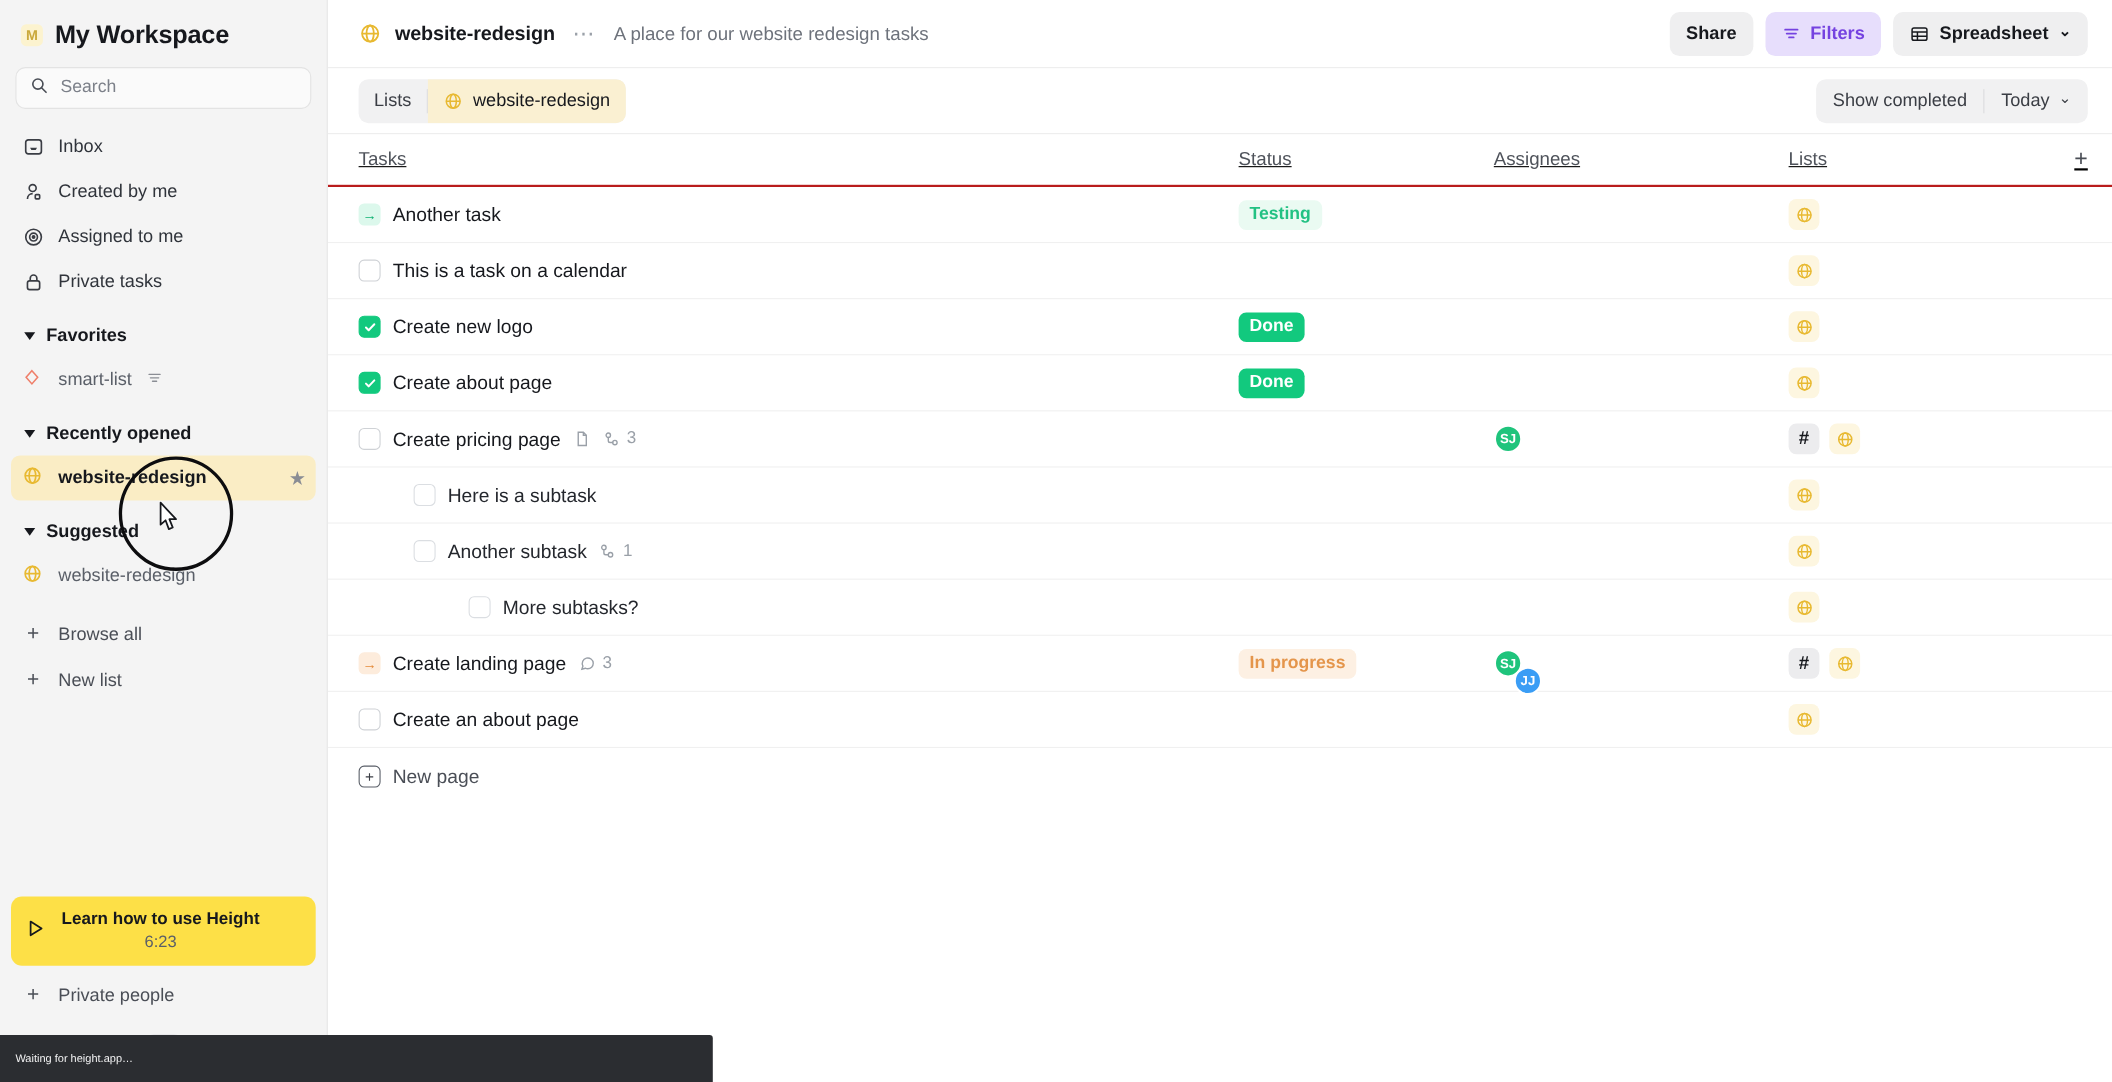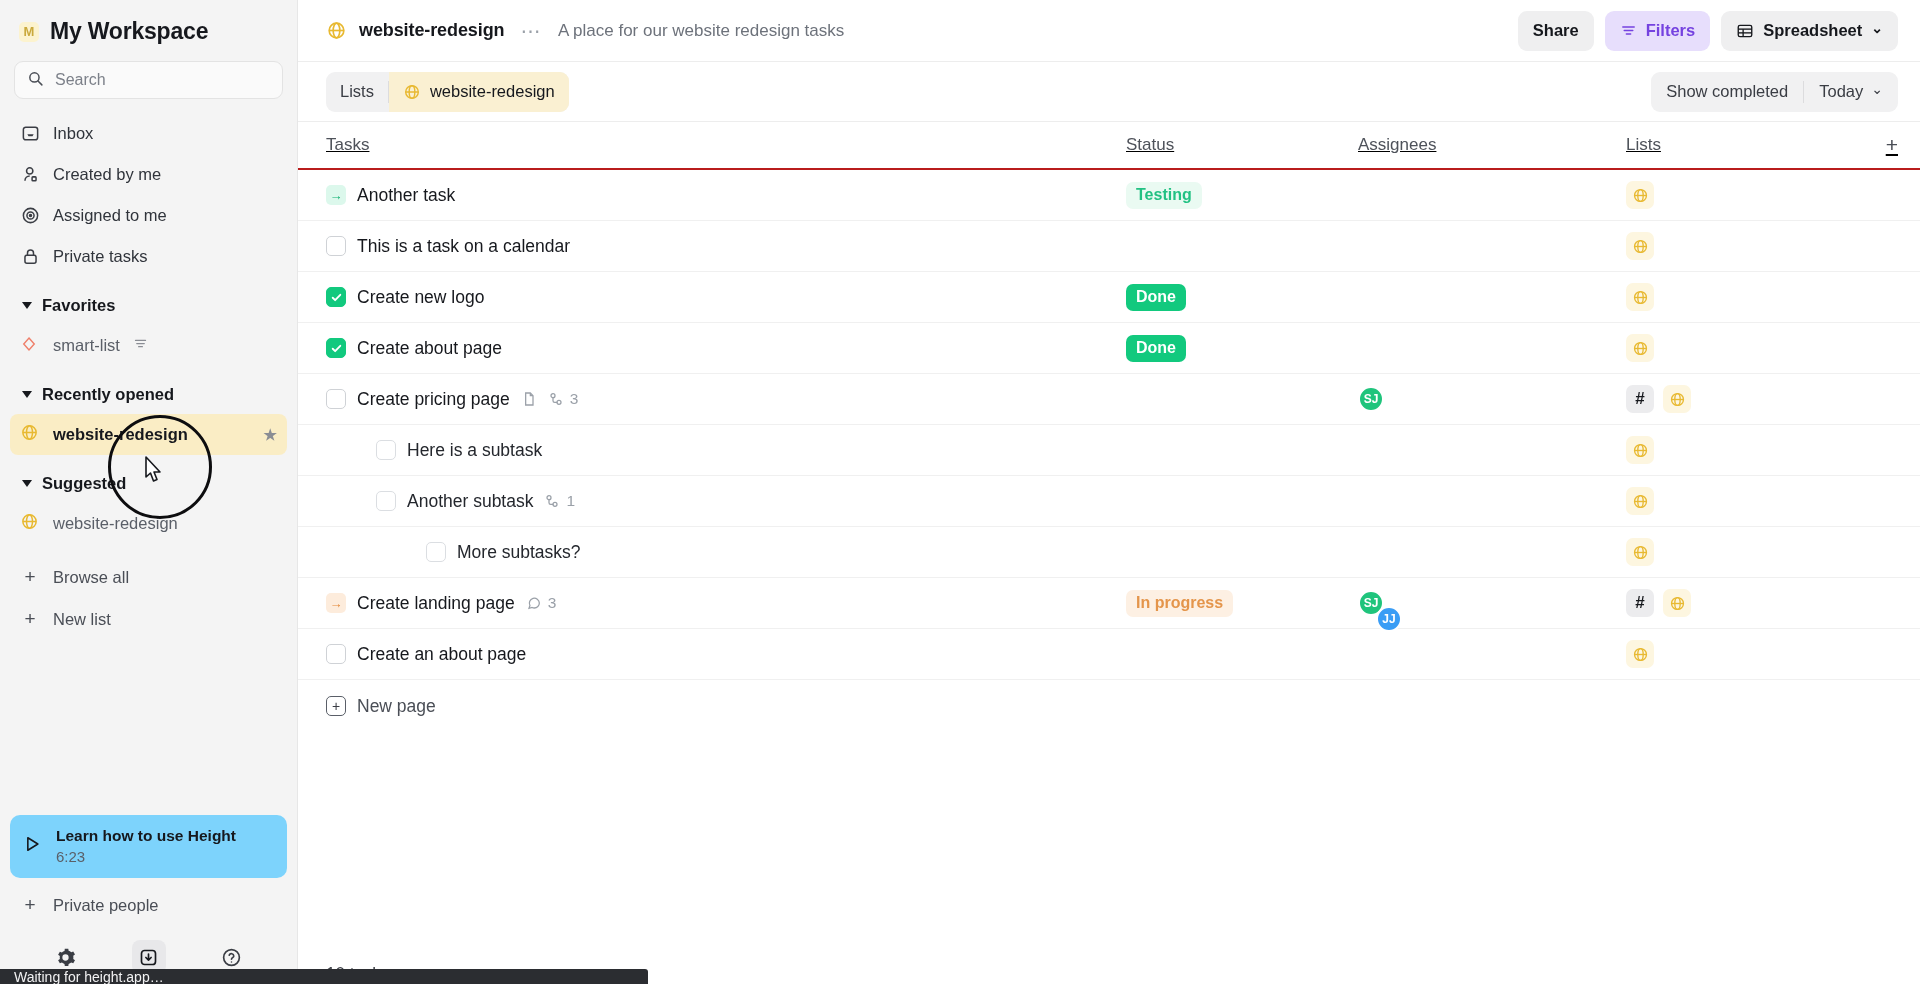--- a/index.html
+++ b/index.html
@@ -74,22 +74,22 @@
     display: flex; align-items: center; gap: 13px;
     height: 42px; padding: 0 10px; margin: 0 10px; border-radius: 8px;
     font-size: 16.5px; color: #4a4e56; cursor: pointer;
   }
   .plus-glyph { width: 20px; text-align: center; font-size: 19px; color: #4a4e56; font-weight: 300; }
 
   .sidebar-spacer { flex: 1 1 auto; }
 
   .learn-card {
     margin: 0 10px 6px 10px; padding: 11px 12px;
-    background: #7dd3fc; border-radius: 10px;
-    display: flex; align-items: center; gap: 14px; cursor: pointer;
+    background: #fde047; border-radius: 10px;
+    display: flex; align-items: center; gap: 14px; cursor: pointer; text-align: center;
   }
   .learn-text-title { font-size: 15.5px; font-weight: 700; color: #16181d; line-height: 1.35; }
   .learn-text-dur { font-size: 15px; color: #5a5f68; line-height: 1.35; }
 
   .bottom-icons {
     display: flex; align-items: center; justify-content: space-around;
     height: 54px; padding: 0 24px; color: #4a4e56;
   }
   .bic { width: 34px; height: 34px; border-radius: 8px; display: flex; align-items: center; justify-content: center; cursor: pointer; }
   .bic.highlight { background: #e8e8ea; }
@@ -205,23 +205,23 @@
   }
 
   .tasks-count {
     position: absolute; left: 326px; bottom: 0px;
     display: flex; align-items: center; gap: 7px;
     font-size: 17px; color: #3a3d44;
   }
 
   .statusbar {
     position: absolute; left: 0; bottom: 0;
-    height: 15px; background: #2b2d31; color: #f2f2f3;
+    height: 43px; background: #2b2d31; color: #f2f2f3;
     display: flex; align-items: center; padding: 0 14px;
-    font-size: 14px; border-top-right-radius: 3px;
+    font-size: 10px; border-top-right-radius: 3px;
     width: 648px; z-index: 30; text-align: right;
   }
 
   
   .cursor-ring {
     position: absolute; left: 108px; top: 415px;
     width: 104px; height: 104px; border: 3px solid #0d0d0f; border-radius: 50%;
     pointer-events: none; z-index: 20;
   }
   .cursor-hand { position: absolute; left: 142px; top: 455px; z-index: 21; pointer-events: none; }

